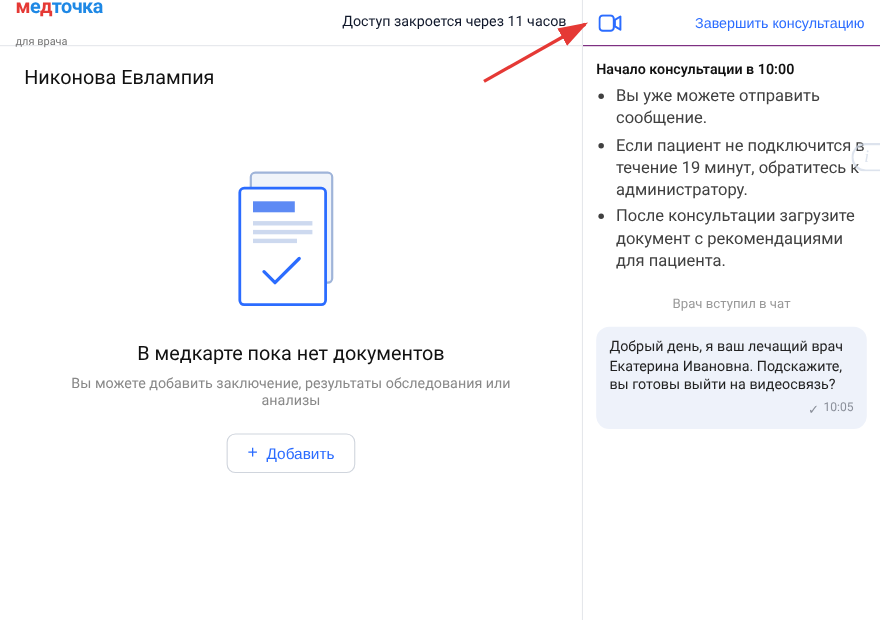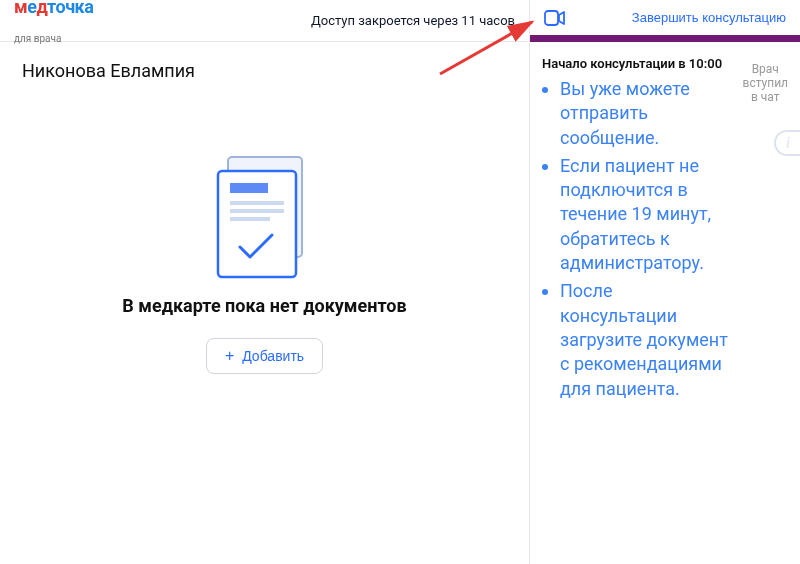--- a/index.html
+++ b/index.html
@@ -22,44 +22,44 @@
   .logo-word { font-size: 18px; font-weight: 700; letter-spacing: -0.5px; }
   .logo-m { color: #e53935; }
   .logo-e { color: #1e88e5; }
   .logo-d { color: #e53935; }
   .logo-rest { color: #1e88e5; text-align: center; }
   .logo-sub { font-size: 10px; color: #777; margin-top: 18px; }
   .access-info { font-size: 13px; color: #0f172a; }
 
   .header-r {
     display: flex; align-items: center; justify-content: space-between;
-    padding: 8px 14px; border-bottom: 7px solid #701a75; height: 42px;
+    padding: 8px 14px; border-bottom: 1px solid #701a75; height: 42px;
   }
   .video-btn { color: #2b6cff; cursor: pointer; display:flex; align-items:center; }
   .end-btn { color: #2b6cff; font-size: 13px; font-weight: 500; cursor: pointer; background:none; border:none; }
 
   .patient-name { font-size: 18px; font-weight: 400; padding: 18px 22px 0; color: #111; }
 
   .empty-wrap {
     flex: 1; display: flex; flex-direction: column; align-items: center; justify-content: flex-start;
     padding-top: 70px;
   }
   .doc-illustration { width: 130px; height: 140px; }
-  .empty-title { font-size: 18px; font-weight: 700; color: #111; margin-top: 4px; }
+  .empty-title { font-size: 18px; font-weight: 400; color: #111; margin-top: 20px; }
   .empty-sub { font-size: 13px; color: #888; margin-top: 10px; text-align: center; max-width: 420px; }
   .add-btn {
     margin-top: 22px; display: inline-flex; align-items: center; gap: 8px;
     padding: 8px 18px; border: 1px solid #d0d5dd; border-radius: 8px;
     background: #fff; font-size: 14px; color: #2b6cff; cursor: pointer;
   }
   .plus { font-size: 16px; color: #2b6cff; }
 
-  .chat-body { flex: 1; padding: 14px 12px 0; display: flex; flex-direction: row; gap: 12px; position: relative; }
+  .chat-body { flex: 1; padding: 14px 12px 0; display: flex; flex-direction: column; gap: 12px; position: relative; }
   .consult-start { font-size: 13px; font-weight: 600; margin-bottom: 6px; color: #111; }
-  .bullets { font-size: 18px; color: #3b82f6; padding-left: 18px; }
+  .bullets { font-size: 15px; color: #404040; padding-left: 18px; }
   .bullets li { margin-bottom: 4px; line-height: 1.35; }
   .sys-line { font-size: 12px; color: #999; text-align: center; margin: 6px 0 2px; }
   .msg {
     background: #eef2fa; border-radius: 12px; padding: 10px 12px;
     font-size: 13px; color: #222; line-height: 1.35; position: relative;
   }
   .msg-meta { display: flex; justify-content: flex-end; align-items: center; gap: 4px; margin-top: 4px; }
   .msg-time { font-size: 11px; color: #8a8f99; }
   .msg-check { color: #8a8f99; font-size: 12px; }
 
@@ -103,20 +103,21 @@
     <svg class="doc-illustration" viewBox="0 0 130 140">
       <rect x="28" y="6" width="74" height="100" rx="4" fill="#f0f4fa" stroke="#9fb4d9" stroke-width="2"></rect>
       <rect x="18" y="20" width="78" height="106" rx="4" fill="#ffffff" stroke="#2b6cff" stroke-width="2.5"></rect>
       <rect x="30" y="32" width="38" height="10" fill="#5d8af4"></rect>
       <rect x="30" y="50" width="54" height="4" fill="#cdd9ef"></rect>
       <rect x="30" y="58" width="54" height="4" fill="#cdd9ef"></rect>
       <rect x="30" y="66" width="40" height="4" fill="#cdd9ef"></rect>
       <path d="M40 96 l10 10 l22 -22" fill="none" stroke="#2b6cff" stroke-width="3" stroke-linecap="round" stroke-linejoin="round"></path>
     </svg>
     <div class="empty-title">В медкарте пока нет документов</div>
+    <div class="empty-sub">Вы можете добавить заключение, результаты обследования или анализы</div>
     <button class="add-btn">
       <span class="plus">+</span>
       <span>Добавить</span>
     </button>
   </div>
 </div>
 
 <div class="right">
   <div class="header-r">
     <span class="video-btn">
@@ -134,20 +135,27 @@
       <ul class="bullets">
         <li>Вы уже можете отправить сообщение.</li>
         <li>Если пациент не подключится в течение 19 минут, обратитесь к администратору.</li>
         <li>После консультации загрузите документ с рекомендациями для пациента.</li>
       </ul>
     </div>
     <div class="info-badge">i</div>
 
     <div class="sys-line">Врач вступил в чат</div>
 
+    <div class="msg">
+      <div>Добрый день, я ваш лечащий врач Екатерина Ивановна. Подскажите, вы готовы выйти на видеосвязь?</div>
+      <div class="msg-meta">
+        <span class="msg-check">✓</span>
+        <span class="msg-time">10:05</span>
+      </div>
+    </div>
   </div>
 
 </div>
 
 <svg class="red-arrow" width="106" height="64">
   <defs>
     <marker id="ah" markerWidth="10" markerHeight="10" refX="8" refY="3" orient="auto">
       <path d="M0,0 L9,3 L0,6 Z" fill="#e53935"></path>
     </marker>
   </defs>

